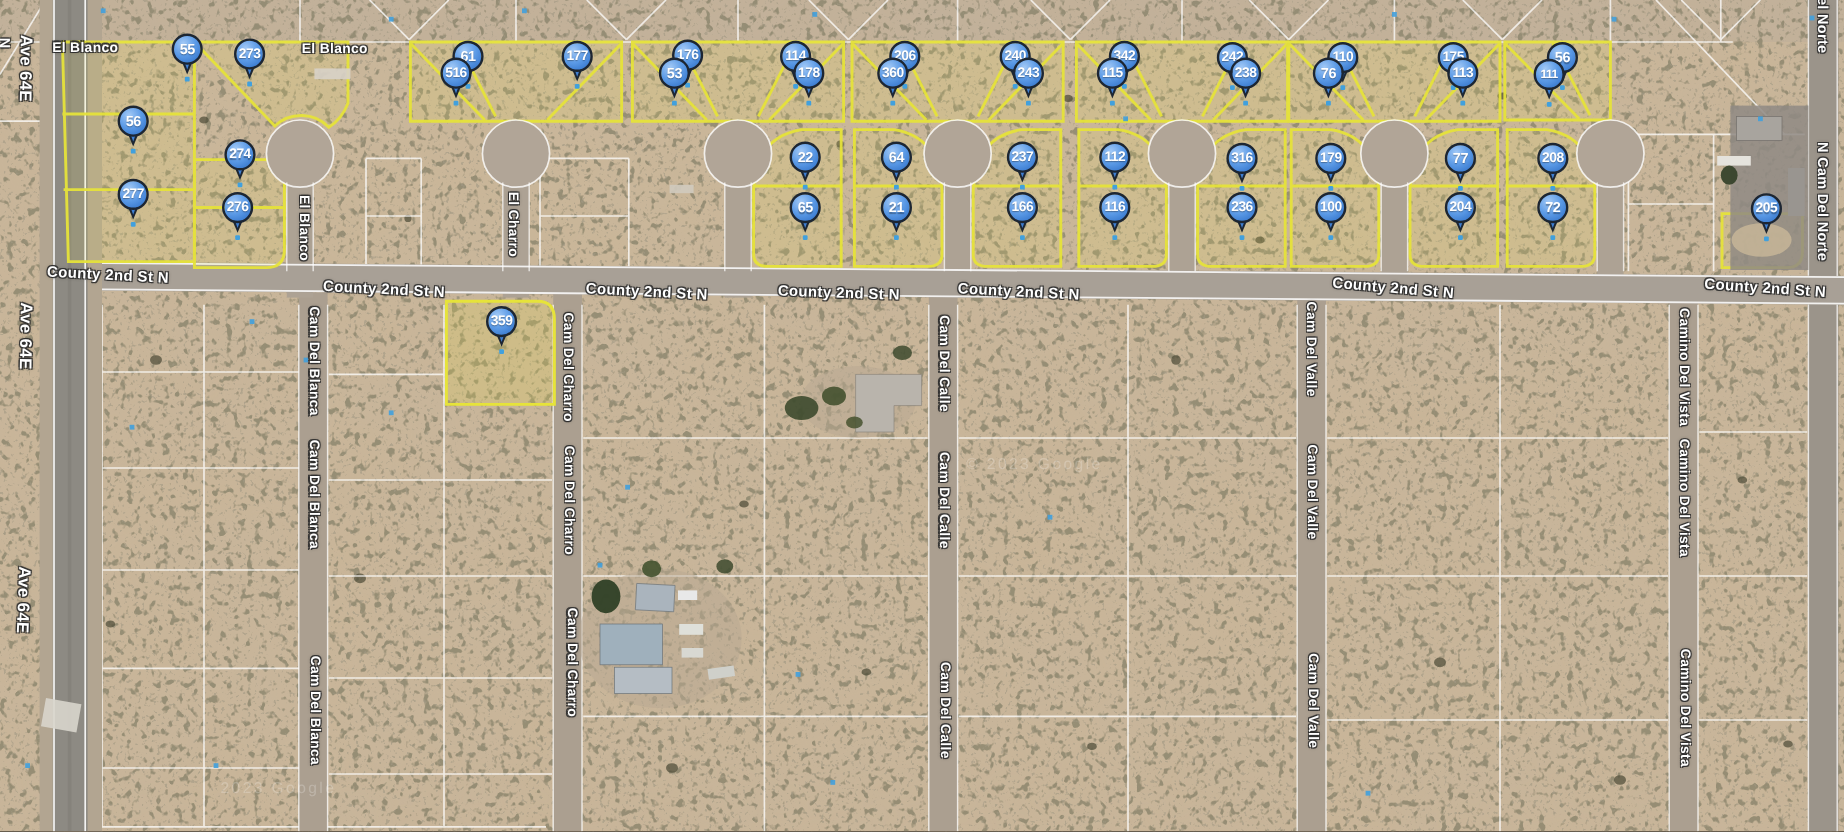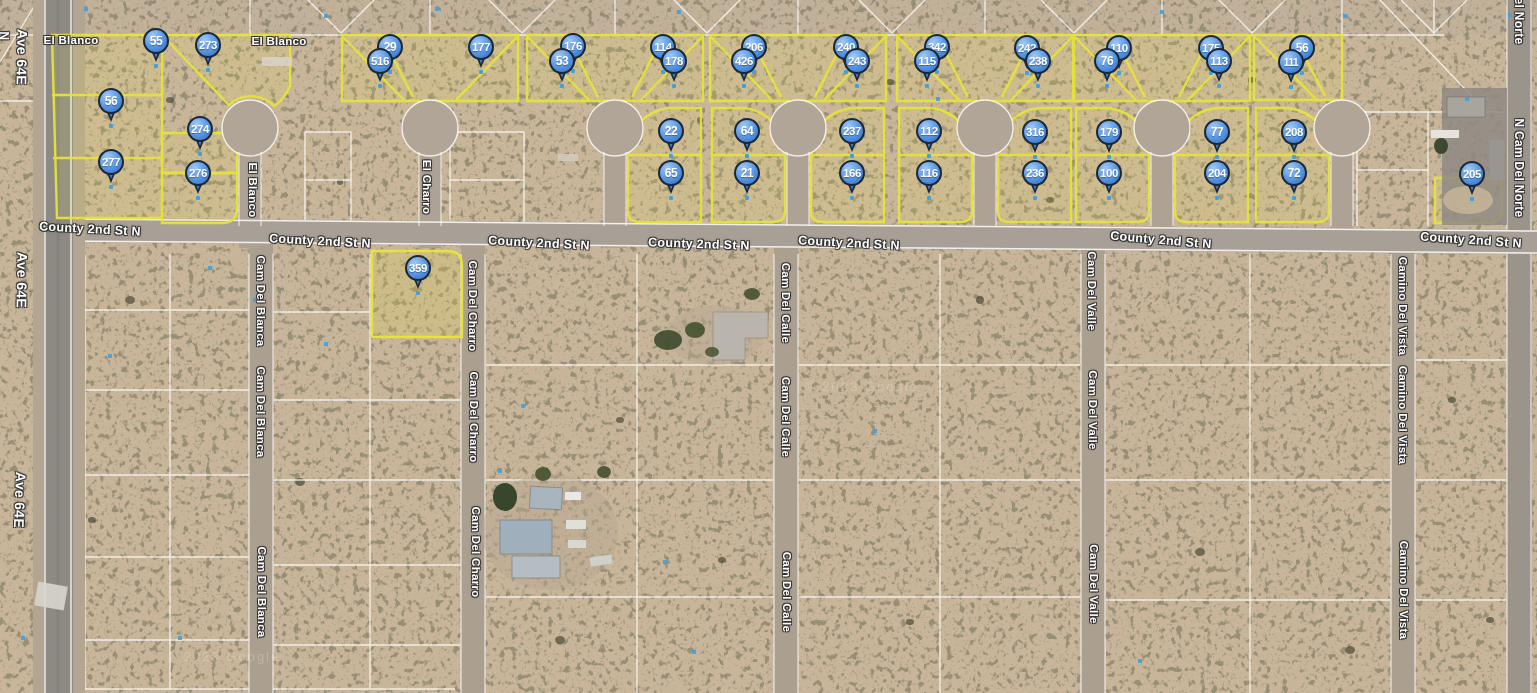--- a/index.html
+++ b/index.html
@@ -406,21 +406,21 @@
       <div class="pin" style="left: 560px; top: 33px;">
         <div class="tip-dot"></div>
         <div class="tail"></div>
         <div class="tail-in"></div>
         <div class="head" style="font-size: 11.5px;">176</div>
       </div>
       <div class="pin" style="left: 377px; top: 34px;">
         <div class="tip-dot"></div>
         <div class="tail"></div>
         <div class="tail-in"></div>
-        <div class="head">29</div>
+        <div class="head">61</div>
       </div>
       <div class="pin" style="left: 468px; top: 34px;">
         <div class="tip-dot"></div>
         <div class="tail"></div>
         <div class="tail-in"></div>
         <div class="head" style="font-size: 11.5px;">177</div>
       </div>
       <div class="pin" style="left: 650px; top: 34px;">
         <div class="tip-dot"></div>
         <div class="tail"></div>
@@ -484,21 +484,21 @@
       <div class="pin" style="left: 661px; top: 48px;">
         <div class="tip-dot"></div>
         <div class="tail"></div>
         <div class="tail-in"></div>
         <div class="head" style="font-size: 11.5px;">178</div>
       </div>
       <div class="pin" style="left: 731px; top: 48px;">
         <div class="tip-dot"></div>
         <div class="tail"></div>
         <div class="tail-in"></div>
-        <div class="head" style="font-size: 11.5px;">426</div>
+        <div class="head" style="font-size: 11.5px;">360</div>
       </div>
       <div class="pin" style="left: 844px; top: 48px;">
         <div class="tip-dot"></div>
         <div class="tail"></div>
         <div class="tail-in"></div>
         <div class="head" style="font-size: 11.5px;">243</div>
       </div>
       <div class="pin" style="left: 914px; top: 48px;">
         <div class="tip-dot"></div>
         <div class="tail"></div>

